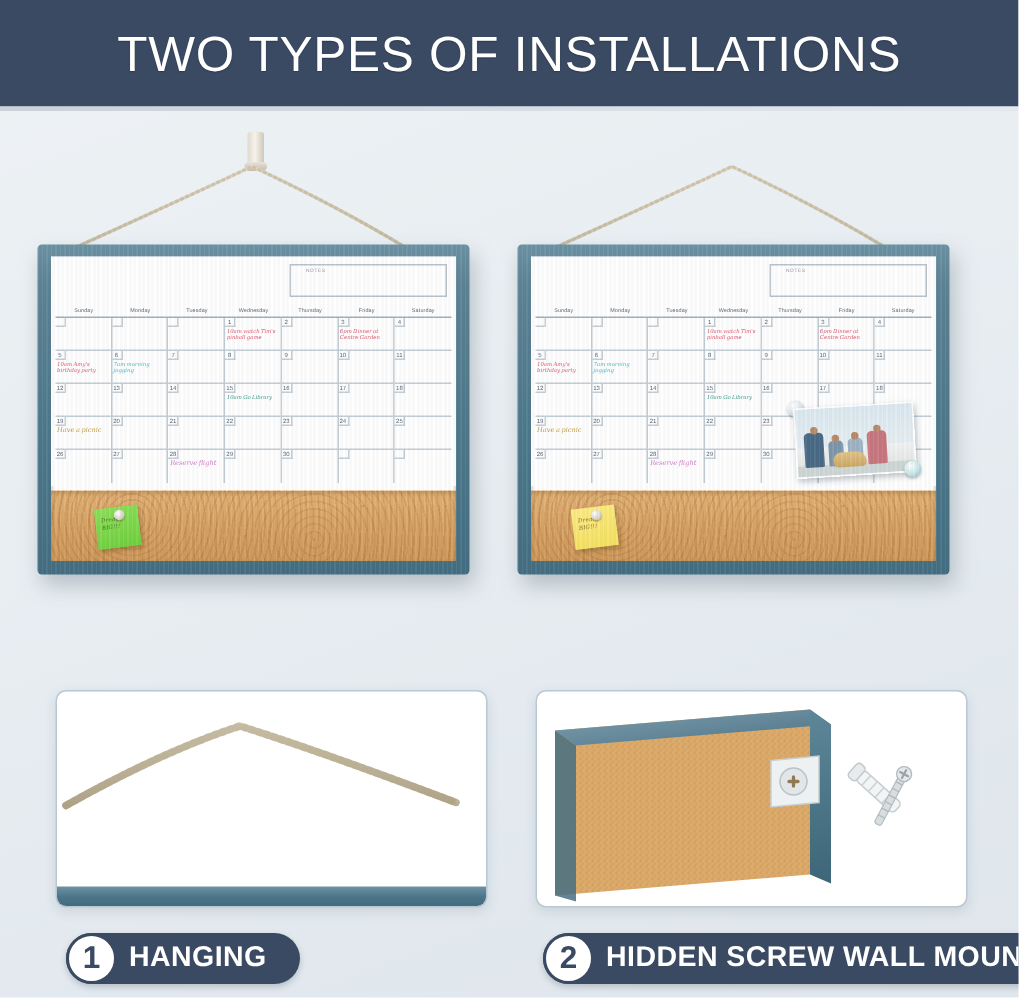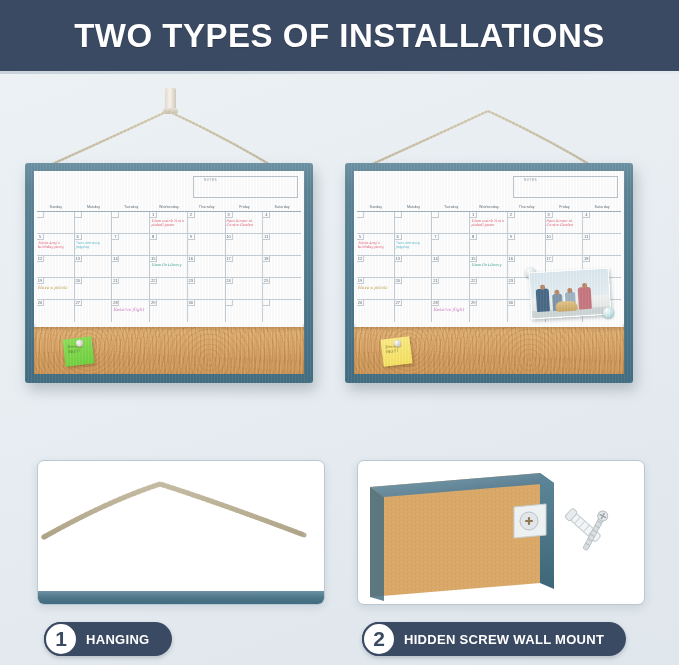--- a/index.html
+++ b/index.html
@@ -10,21 +10,21 @@
     position:relative; overflow:hidden;
   }
 
   
   .header {
     position:absolute; left:0; top:0; width:679px; height:71px;
     background:#3b4a63;
     display:flex; align-items:center; justify-content:center;
   }
   .header-title {
-    color:#ffffff; font-weight:bold; font-size:33px; letter-spacing:0.5px;
+    color:#ffffff; font-weight:normal; font-size:33px; letter-spacing:0.5px;
     white-space:nowrap; text-shadow:0 1px 1px rgba(0,0,0,.25);
   }
   .header-underline {
     position:absolute; left:0; top:71px; width:679px; height:3px;
     background:linear-gradient(90deg,#c9d2da,#e3e9ee);
   }
 
   
   .hook {
     position:absolute; left:165px; top:88px; width:11px; height:23px;
@@ -195,21 +195,21 @@
     position:absolute; top:622px; height:34px;
     display:flex; align-items:center;
   }
   .label-left  { left:44px; }
   .label-right { left:362px; }
   .label-pill {
     height:34px; background:#3b4a63; border-radius:17px;
     display:flex; align-items:center; padding:0 22px 0 42px;
     box-shadow:0 2px 4px rgba(50,65,85,.25);
   }
-  .label-text { color:#fff; font-weight:bold; font-size:13px; letter-spacing:.3px; white-space:nowrap; }
+  .label-text { color:#fff; font-weight:bold; font-size:19px; letter-spacing:.3px; white-space:nowrap; }
   .label-num {
     position:absolute; left:0; top:0; width:34px; height:34px; border-radius:50%;
     background:#ffffff; border:2px solid #3b4a63;
     display:flex; align-items:center; justify-content:center;
     color:#3b4a63; font-weight:bold; font-size:21px;
   }
 </style>
 </head>
 <body>
 

